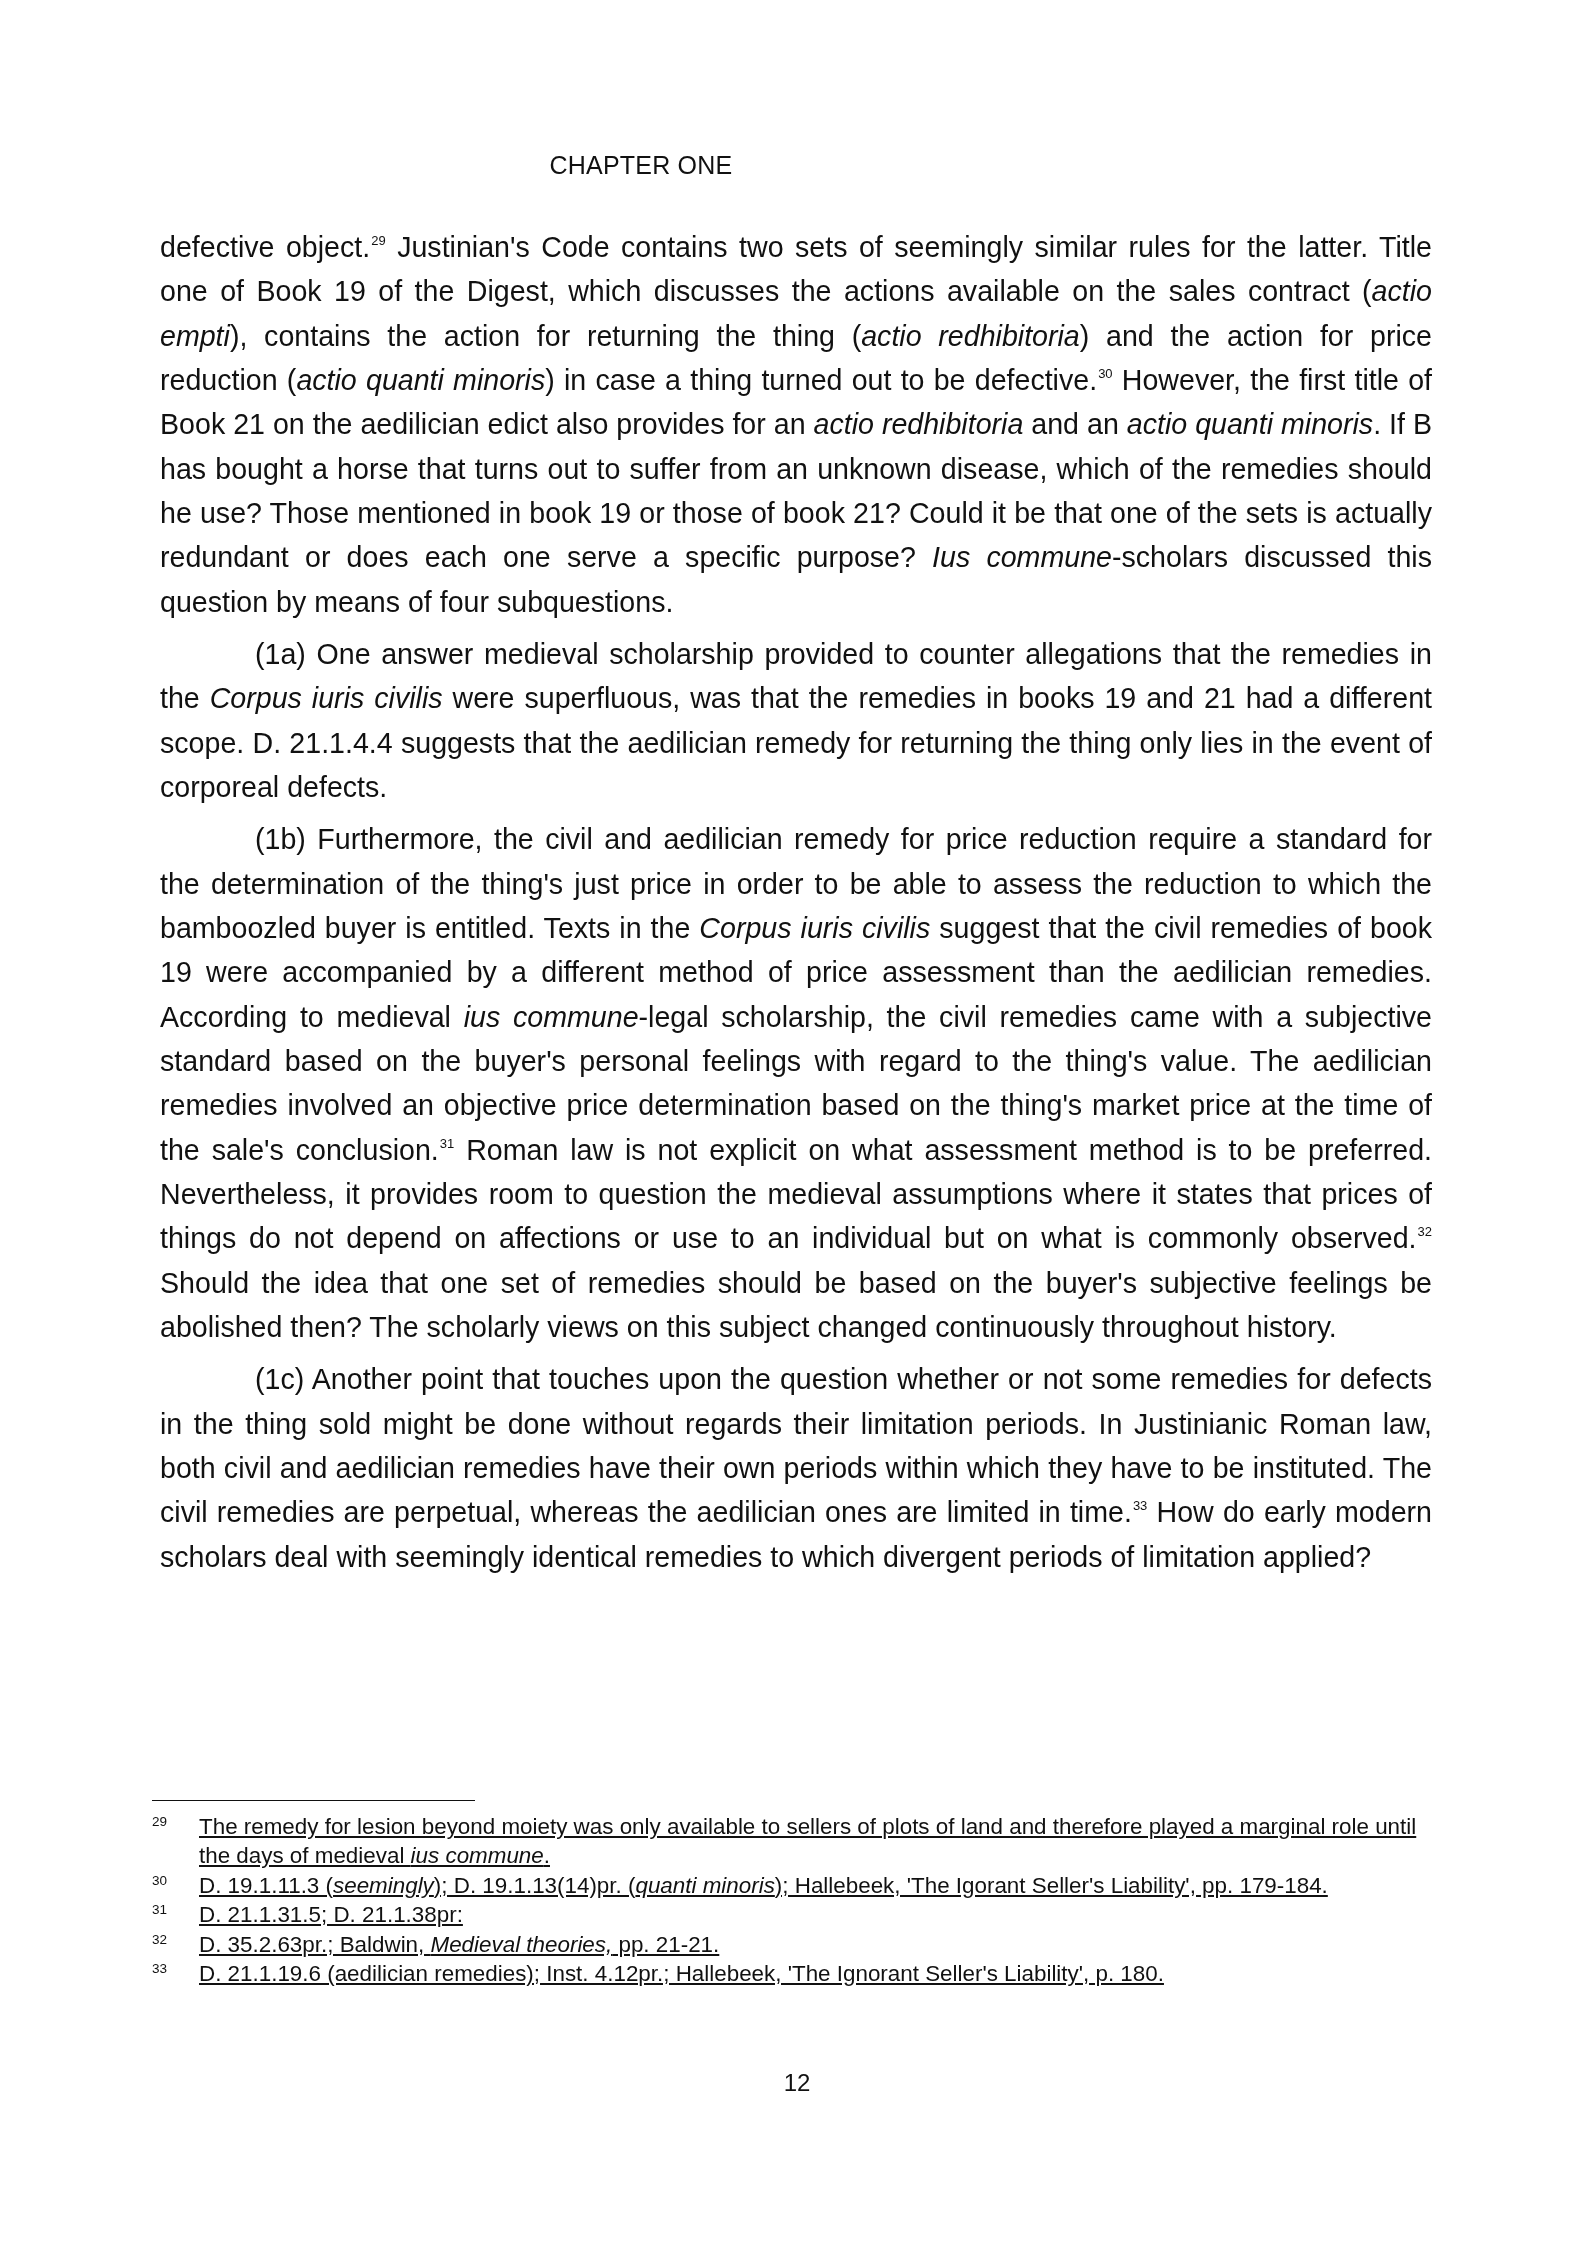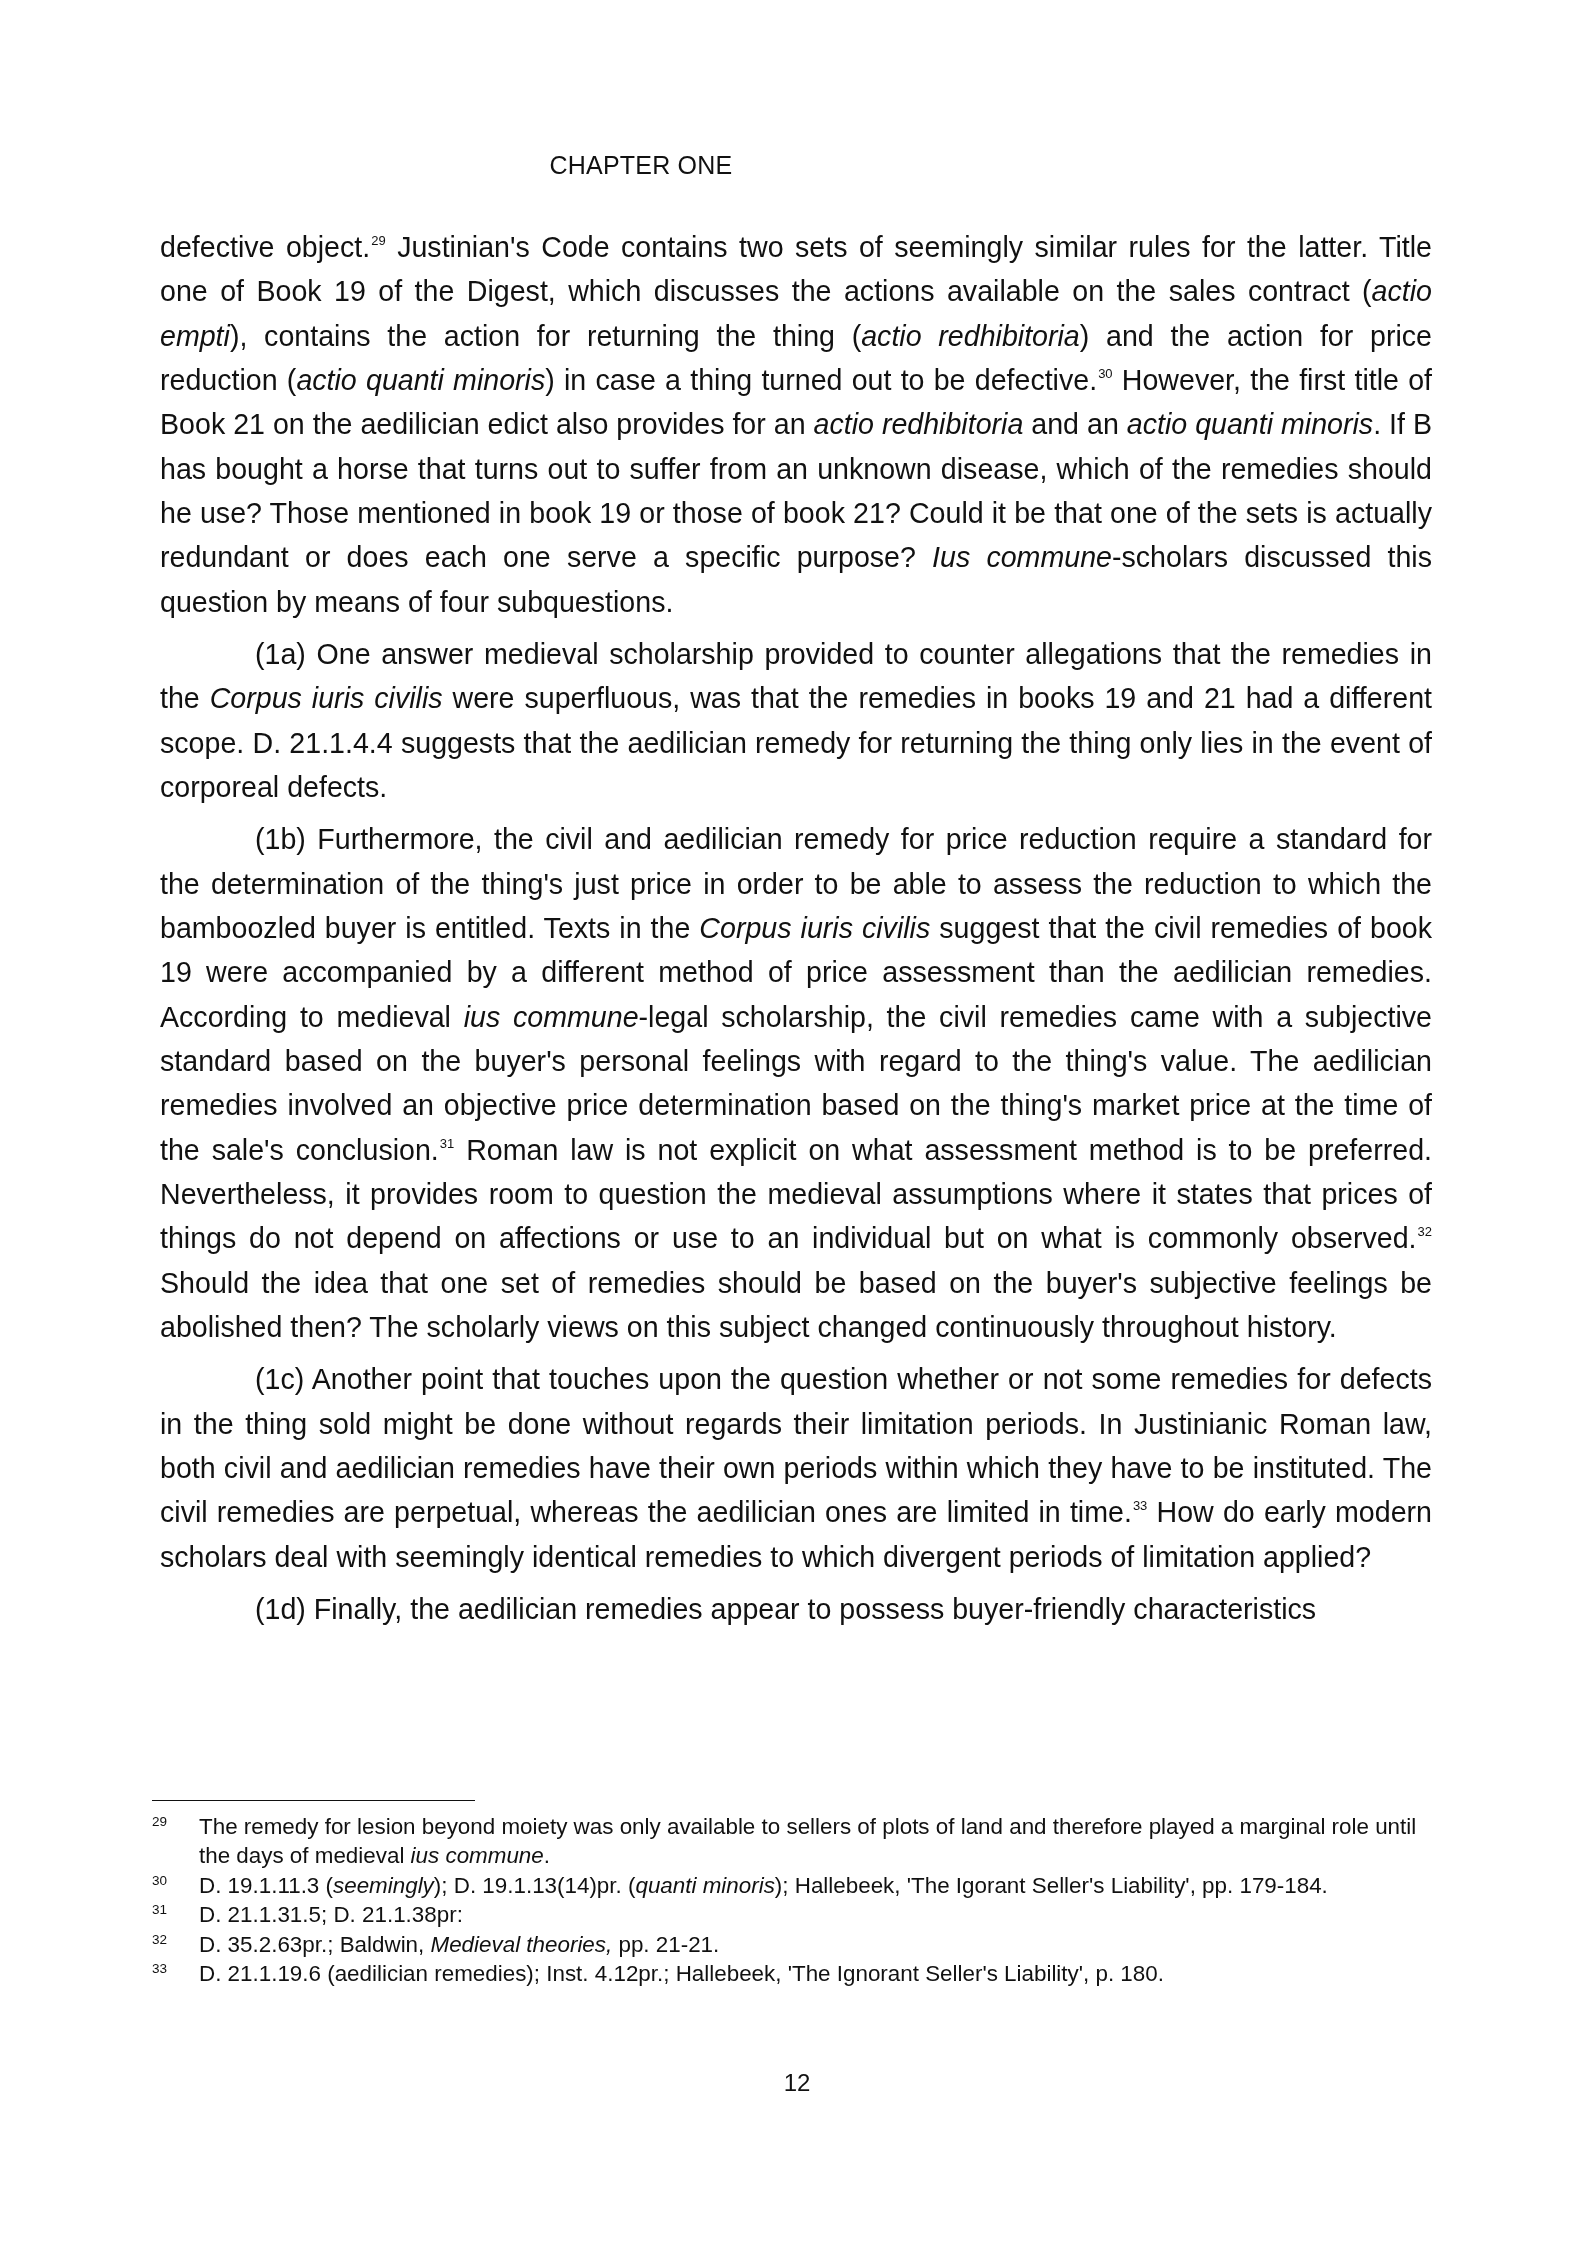--- a/index.html
+++ b/index.html
@@ -73,20 +73,21 @@
   }
   .fn-num {
     width: 47px;
     flex: 0 0 47px;
     font-size: 13.5px;
     line-height: 20px;
   }
   .fn-text {
     flex: 1 1 auto;
     text-align: left;
+    text-decoration: underline;
   }
   .page-number {
     position: absolute;
     top: 2066px;
     left: 0;
     width: 1594px;
     text-align: center;
     font-size: 24px;
     line-height: 34px;
   }
@@ -94,21 +95,20 @@
 </head>
 <body>
 
 <div class="running-head">CHAPTER ONE</div>
 
 <div class="body-text">
   <p><span>defective object.</span><sup class="fn-ref">29</sup><span> Justinian's Code contains two sets of seemingly similar rules for the latter. Title one of Book 19 of the Digest, which discusses the actions available on the sales contract (</span><i>actio empti</i><span>), contains the action for returning the thing (</span><i>actio redhibitoria</i><span>) and the action for price reduction (</span><i>actio quanti minoris</i><span>) in case a thing turned out to be defective.</span><sup class="fn-ref">30</sup><span> However, the first title of Book 21 on the aedilician edict also provides for an </span><i>actio redhibitoria</i><span> and an </span><i>actio quanti minoris</i><span>. If B has bought a horse that turns out to suffer from an unknown disease, which of the remedies should he use? Those mentioned in book 19 or those of book 21? Could it be that one of the sets is actually redundant or does each one serve a specific purpose? </span><i>Ius commune</i><span>-scholars discussed this question by means of four subquestions.</span></p>
   <p class="indent"><span>(1a) One answer medieval scholarship provided to counter allegations that the remedies in the </span><i>Corpus iuris civilis</i><span> were superfluous, was that the remedies in books 19 and 21 had a different scope. D. 21.1.4.4 suggests that the aedilician remedy for returning the thing only lies in the event of corporeal defects.</span></p>
   <p class="indent"><span>(1b) Furthermore, the civil and aedilician remedy for price reduction require a standard for the determination of the thing's just price in order to be able to assess the reduction to which the bamboozled buyer is entitled. Texts in the </span><i>Corpus iuris civilis</i><span> suggest that the civil remedies of book 19 were accompanied by a different method of price assessment than the aedilician remedies. According to medieval </span><i>ius commune</i><span>-legal scholarship, the civil remedies came with a subjective standard based on the buyer's personal feelings with regard to the thing's value. The aedilician remedies involved an objective price determination based on the thing's market price at the time of the sale's conclusion.</span><sup class="fn-ref">31</sup><span> Roman law is not explicit on what assessment method is to be preferred. Nevertheless, it provides room to question the medieval assumptions where it states that prices of things do not depend on affections or use to an individual but on what is commonly observed.</span><sup class="fn-ref">32</sup><span> Should the idea that one set of remedies should be based on the buyer's subjective feelings be abolished then? The scholarly views on this subject changed continuously throughout history.</span></p>
   <p class="indent"><span>(1c) Another point that touches upon the question whether or not some remedies for defects in the thing sold might be done without regards their limitation periods. In Justinianic Roman law, both civil and aedilician remedies have their own periods within which they have to be instituted. The civil remedies are perpetual, whereas the aedilician ones are limited in time.</span><sup class="fn-ref">33</sup><span> How do early modern scholars deal with seemingly identical remedies to which divergent periods of limitation applied?</span></p>
-  <p class="indent"><span>(1d) Finally, the aedilician remedies appear to possess buyer-friendly characteristics</span></p>
 </div>
 
 <div class="fn-rule"></div>
 
 <div class="footnotes">
   <div class="footnote">
     <span class="fn-num">29</span>
     <span class="fn-text"><span>The remedy for lesion beyond moiety was only available to sellers of plots of land and therefore played a marginal role until the days of medieval </span><i>ius commune</i><span>.</span></span>
   </div>
   <div class="footnote">

